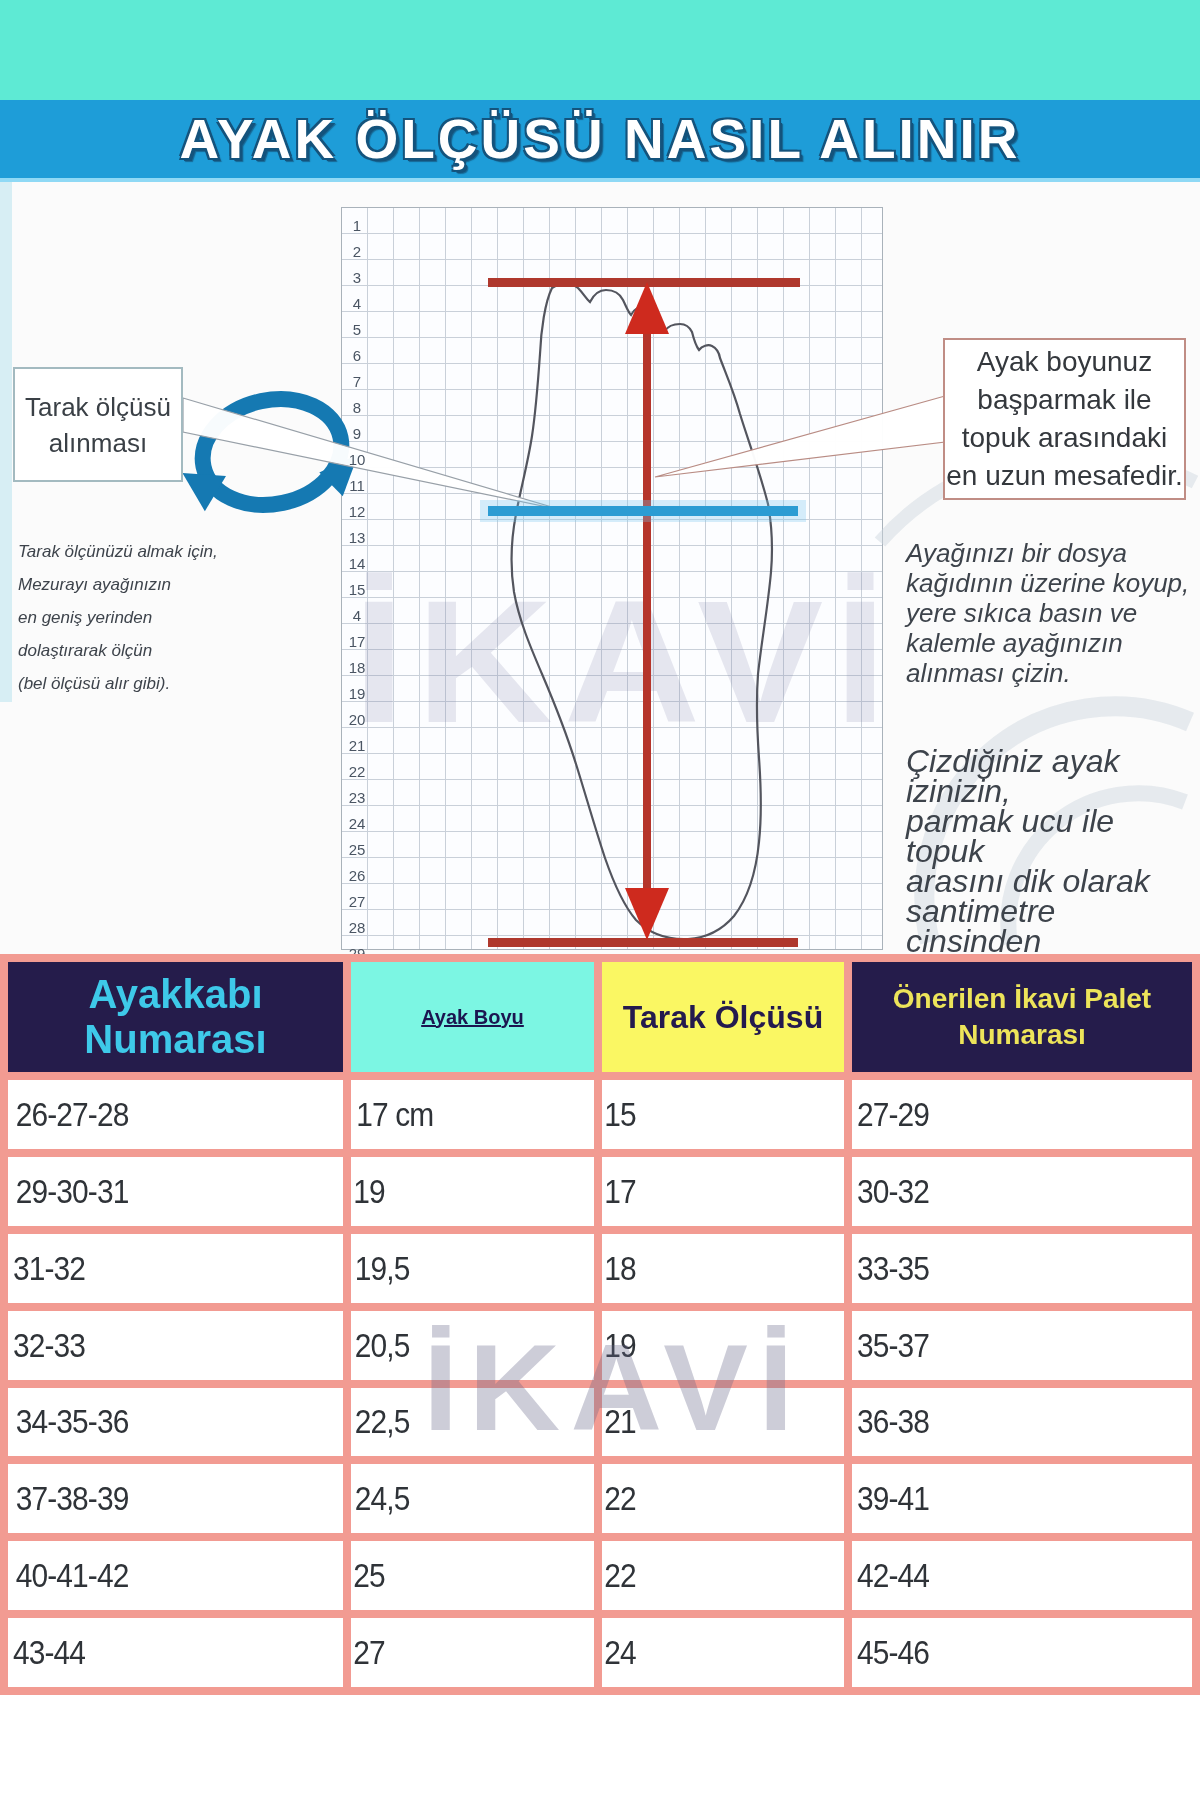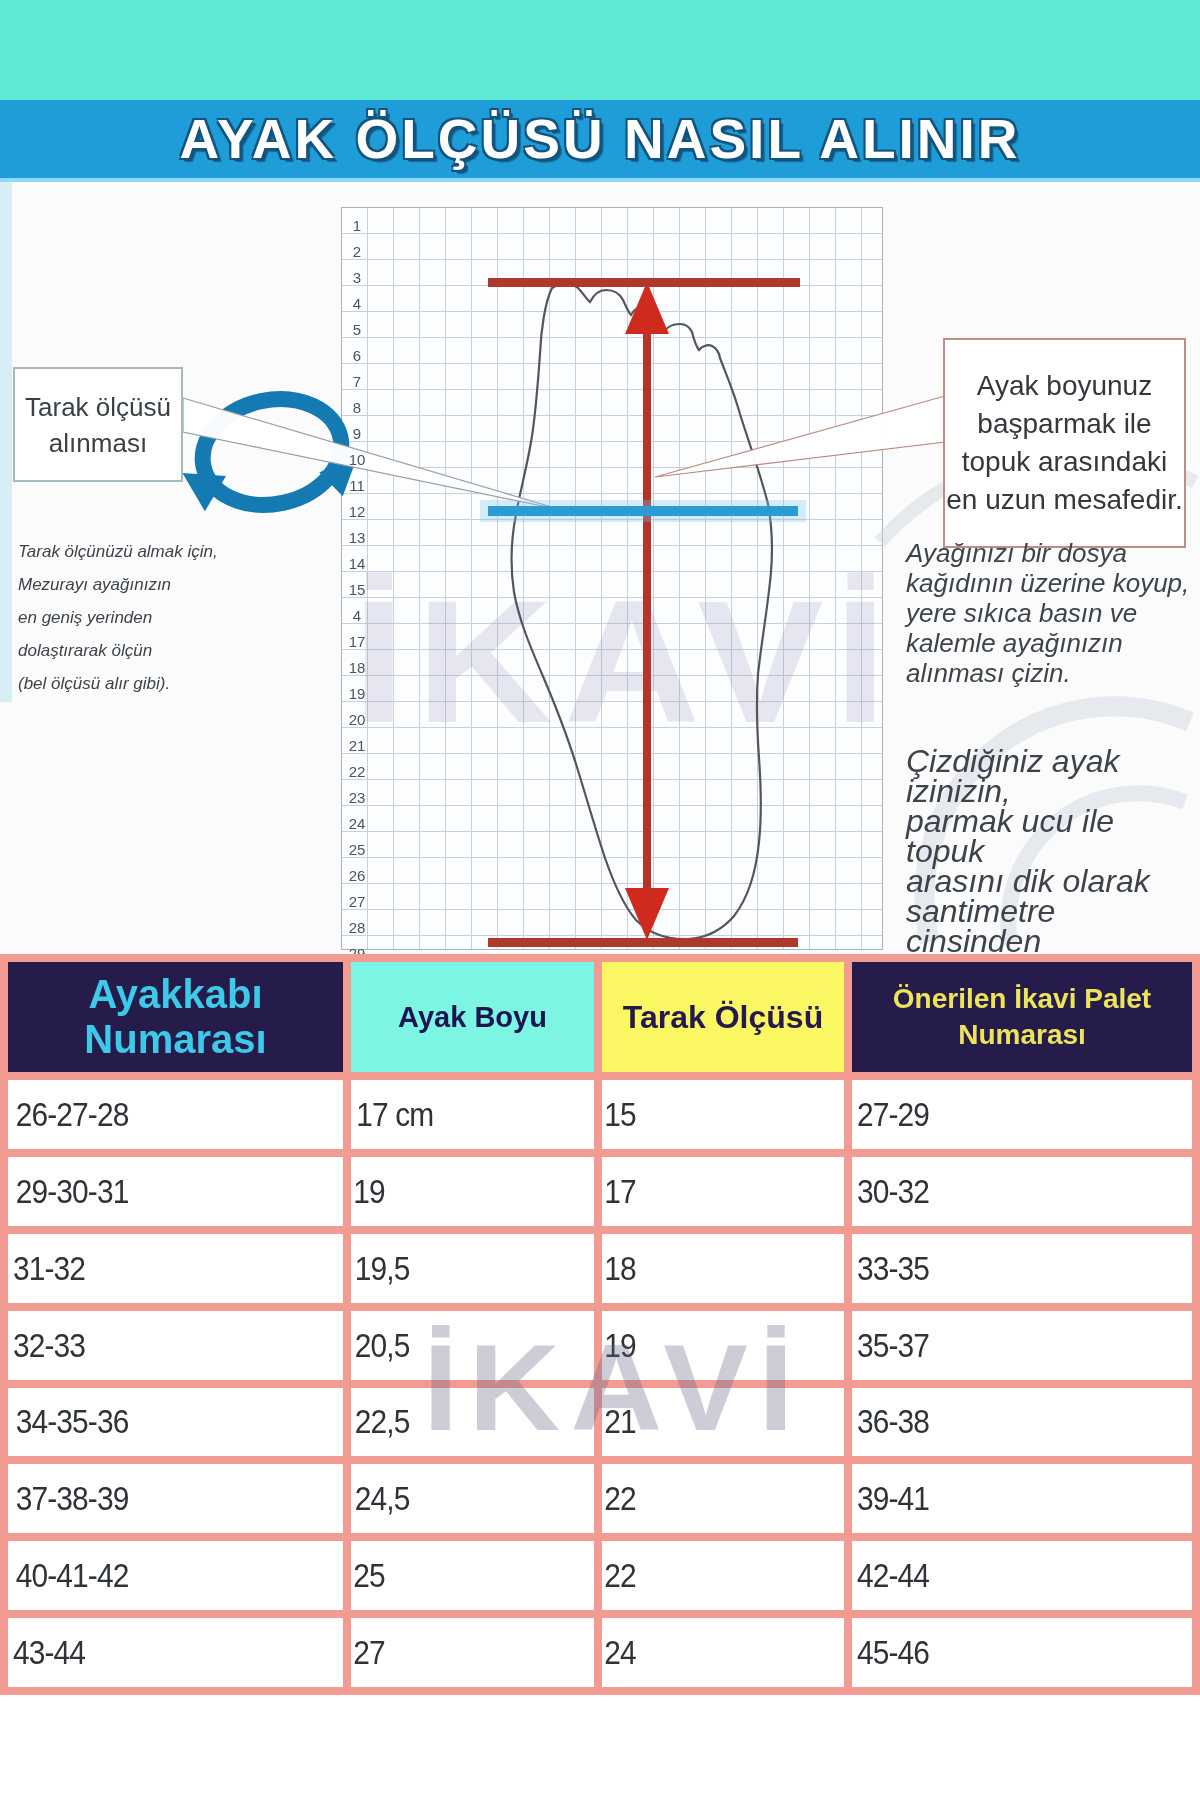--- a/index.html
+++ b/index.html
@@ -22,36 +22,36 @@
                        repeating-linear-gradient(to bottom,transparent 0 25px,#c9d0d9 25px 26px);
       border:1px solid #a9b2ba;}
   .diagram svg{position:absolute;left:0;top:0;}
   .ruler-num{position:absolute;left:341px;width:32px;height:20px;text-align:center;
              font-size:15px;color:#4a5563;line-height:20px;}
 
   .callout{position:absolute;box-sizing:border-box;background:#ffffff;display:flex;
            align-items:center;justify-content:center;text-align:center;white-space:pre-line;}
   .box-left{left:13px;top:185px;width:170px;height:115px;border:2px solid #a3bac0;
             font-size:26px;line-height:36px;color:#3a4046;}
-  .box-right{left:943px;top:156px;width:243px;height:210px;border:2px solid #c08d85;
+  .box-right{left:943px;top:156px;width:243px;height:162px;border:2px solid #c08d85;
              font-size:28px;line-height:38px;color:#34383d;}
   .para{position:absolute;font-style:italic;white-space:pre-line;color:#3d434b;}
   .para-left{left:18px;top:353px;width:310px;font-size:17px;line-height:33px;}
   .para-right1{left:906px;top:356px;width:285px;font-size:26px;line-height:30px;}
   .para-right2{left:906px;top:564px;width:285px;font-size:32px;line-height:30px;}
 
   
   .size-table{position:absolute;left:0;top:954px;width:1200px;height:741px;box-sizing:border-box;
       background:#F29B92;display:grid;padding:8px;gap:8px;
       grid-template-columns:335px 243px 242px 340px;
       grid-template-rows:110px repeat(8,1fr);}
   .hcell{display:flex;align-items:center;justify-content:center;text-align:center;
          font-weight:bold;white-space:pre-line;}
   .h1{background:#251C4B;color:#3EC9E9;font-size:40px;}
-  .h2{background:#7CF6E3;color:#1B1550;font-size:29px;}
+  .h2{background:#7CF6E3;color:#1B1550;font-size:20px;text-decoration:underline;}
   .h3{background:#FAF763;color:#241A4E;font-size:32px;}
   .h4{background:#251C4B;color:#EDE45A;font-size:28px;line-height:36px;padding:0 18px;}
   .cell{background:#ffffff;color:#2F3338;display:flex;align-items:center;
         font-size:34px;}
   .cell span{display:inline-block;transform:scaleX(.88);letter-spacing:-1px;}
 
   .table-watermark{position:absolute;left:330px;top:1318px;width:545px;text-align:center;
       font-size:122px;font-weight:bold;letter-spacing:10px;color:rgba(100,100,135,.32);
       transform:scaleX(1.04);transform-origin:left top;pointer-events:none;}
   .bottom-space{position:absolute;left:0;top:1695px;width:1200px;height:105px;background:#ffffff;}

